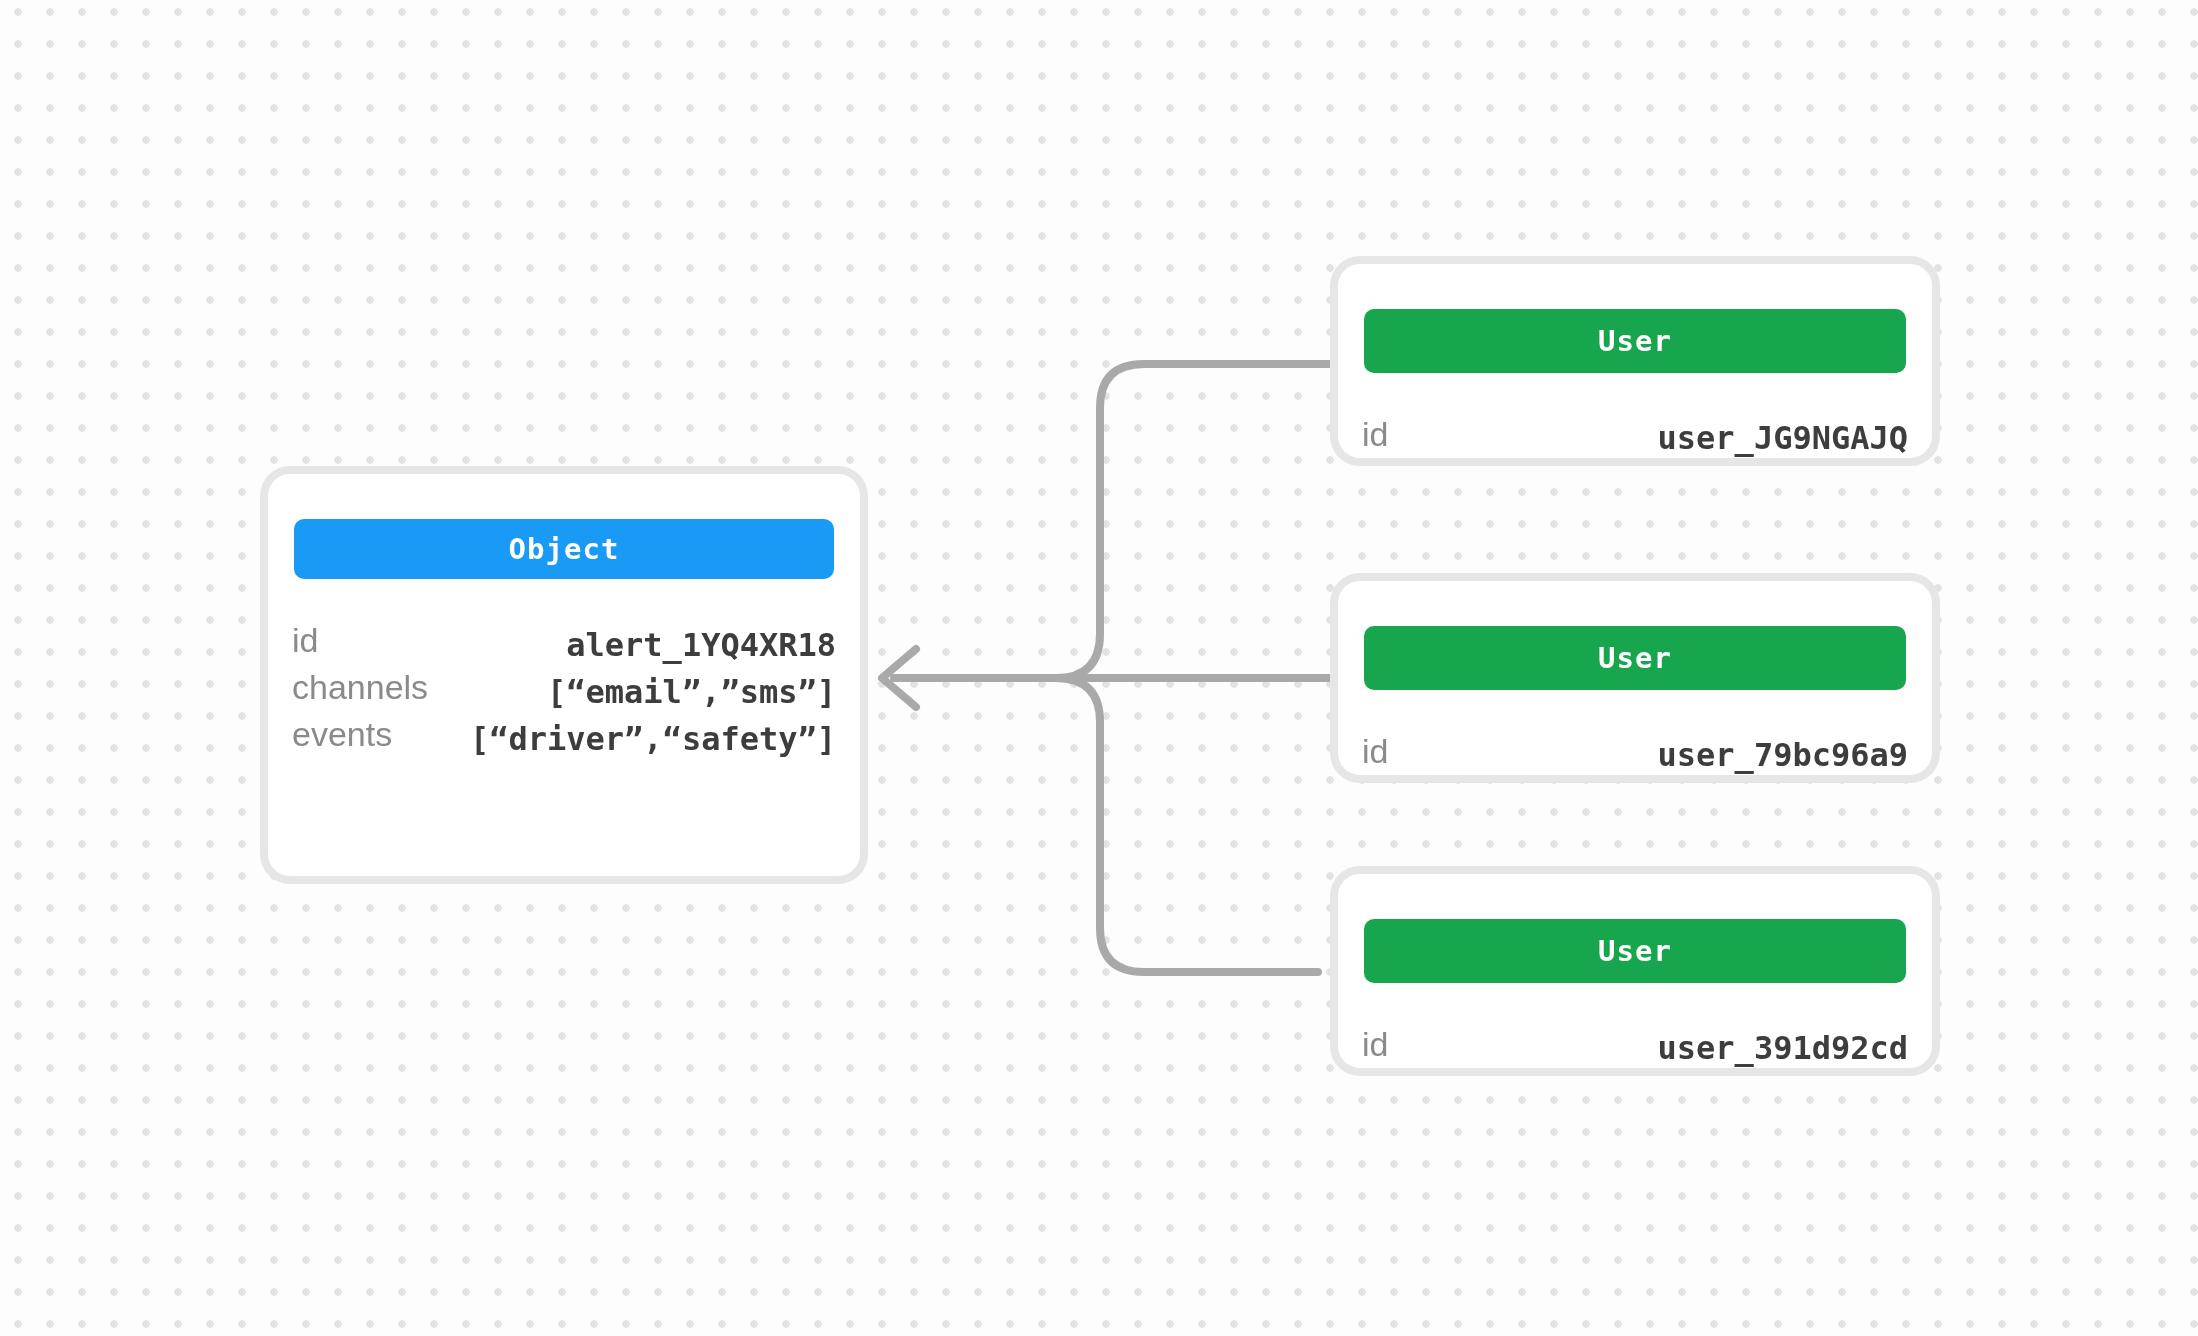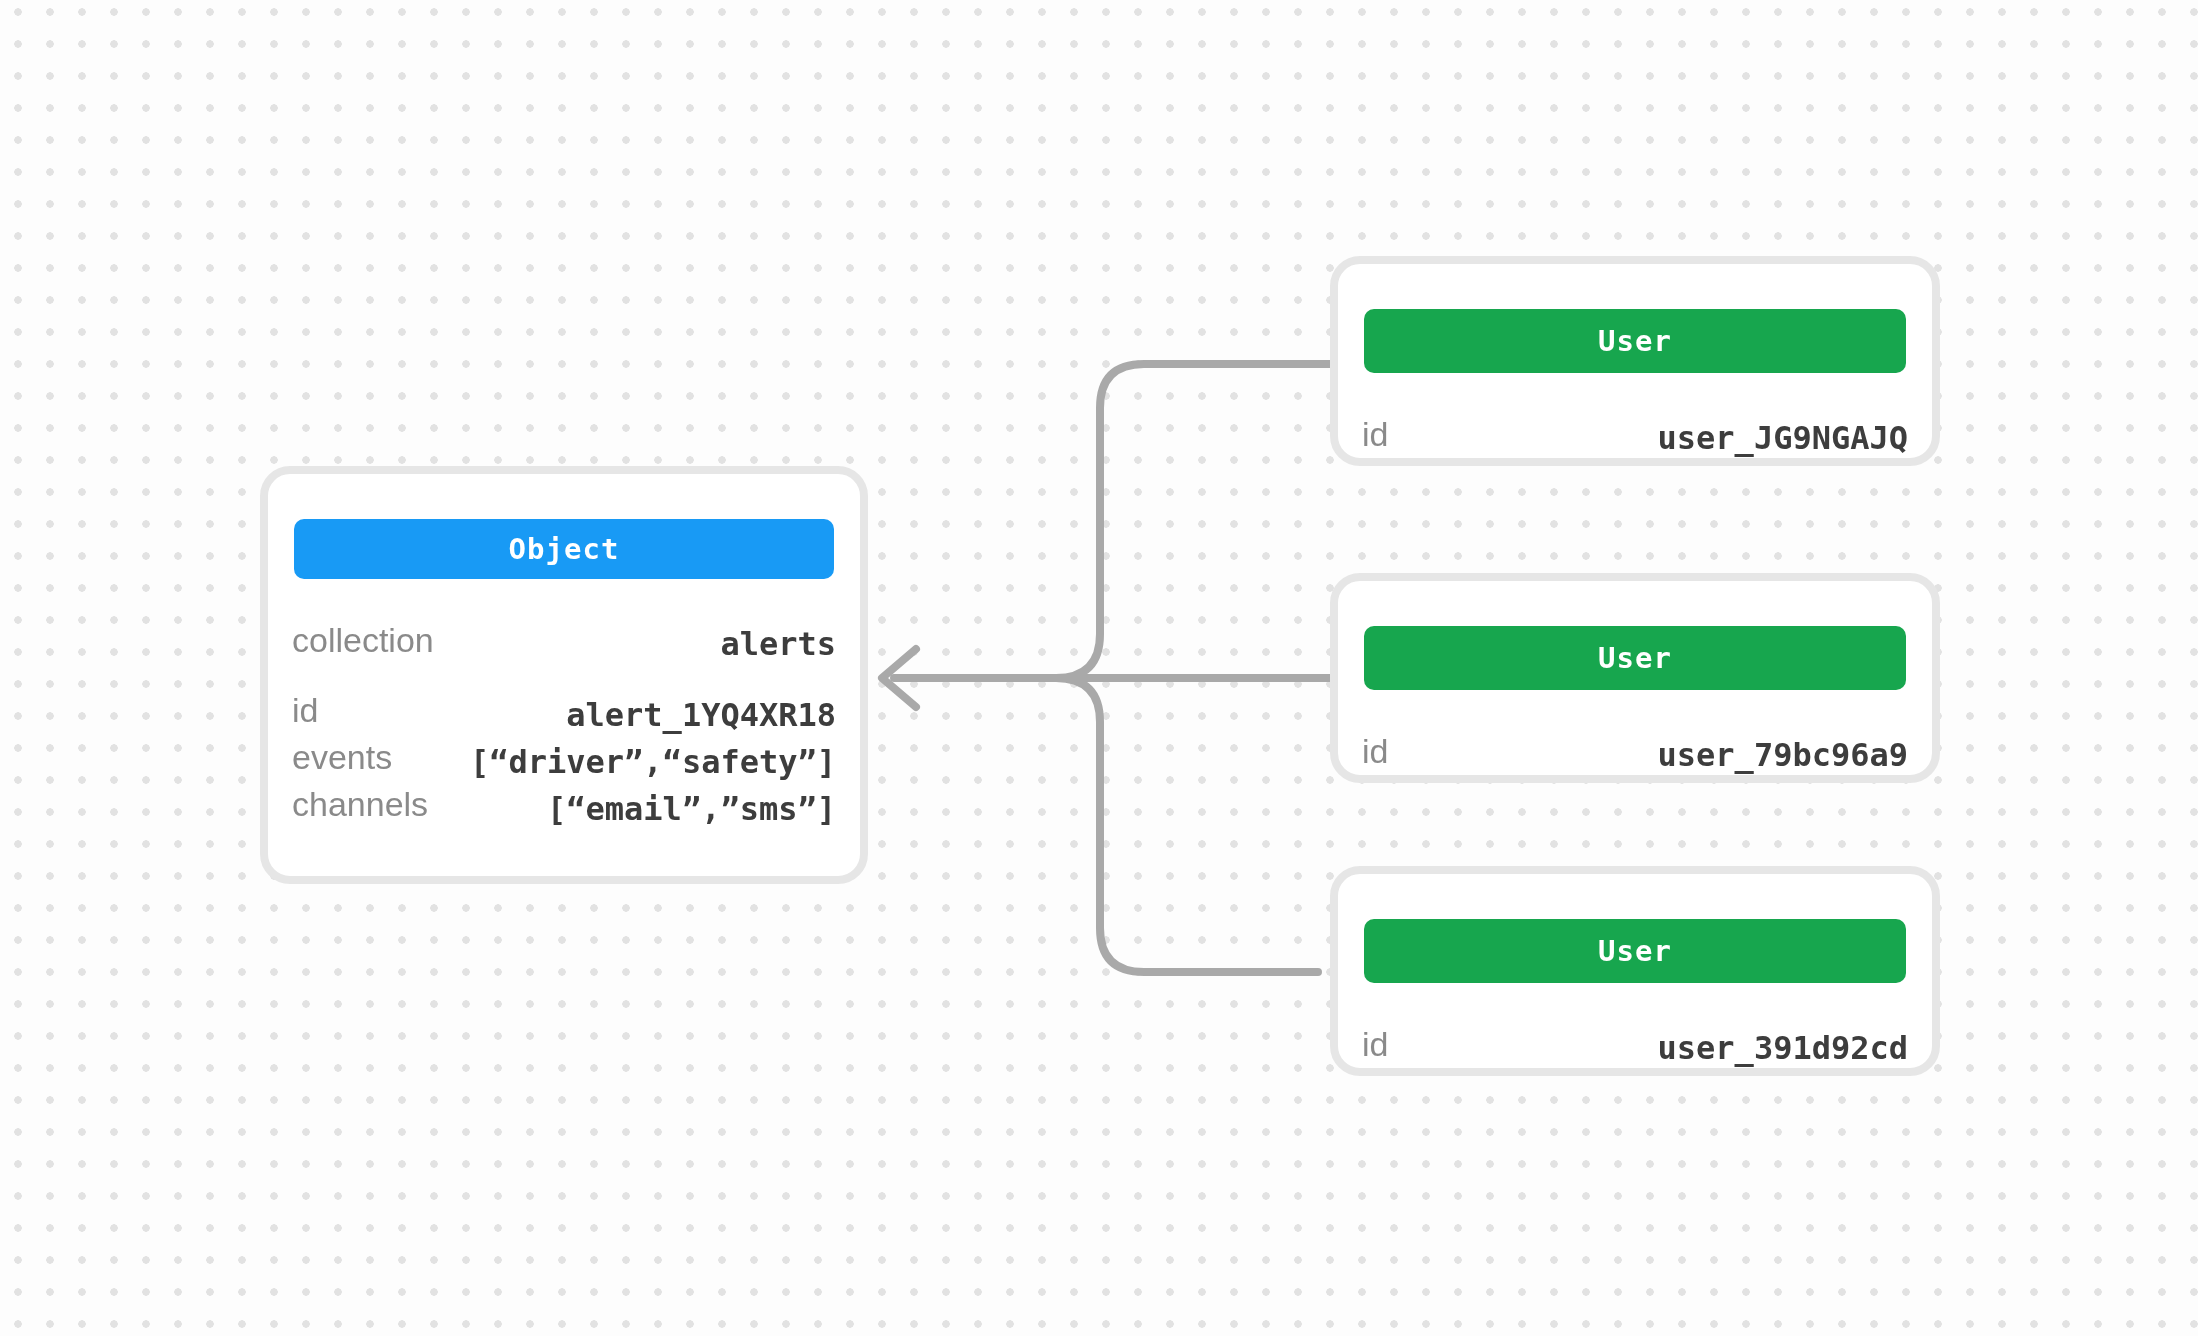--- a/index.html
+++ b/index.html
@@ -88,36 +88,32 @@
   <svg class="edges" viewBox="0 0 2198 1336">
     <path d="M 1330 364 H 1144 Q 1100 364 1100 408 V 634 Q 1100 678 1056 678 H 1046"></path>
     <path d="M 1318 972 H 1144 Q 1100 972 1100 928 V 722 Q 1100 678 1056 678 H 1046"></path>
     <path d="M 1330 678 H 894"></path>
     <path d="M 916 649 L 882 678 L 916 707"></path>
   </svg>
 
   <div class="card object-card">
     <div class="card-header">Object</div>
     <div class="rows">
-      <div class="row">
-        <span class="label">collection</span>
-        <span class="value">alerts</span>
-      </div>
       <div class="row-group">
         <div class="row">
           <span class="label">id</span>
           <span class="value">alert_1YQ4XR18</span>
         </div>
         <div class="row">
+          <span class="label">channels</span>
+          <span class="value">[“email”,”sms”]</span>
+        </div>
+        <div class="row">
           <span class="label">events</span>
           <span class="value">[“driver”,“safety”]</span>
-        </div>
-        <div class="row">
-          <span class="label">channels</span>
-          <span class="value">[“email”,”sms”]</span>
         </div>
       </div>
     </div>
   </div>
 
   <div class="card user-card user-card-1">
     <div class="card-header">User</div>
     <div class="rows">
       <div class="row">
         <span class="label">id</span>

